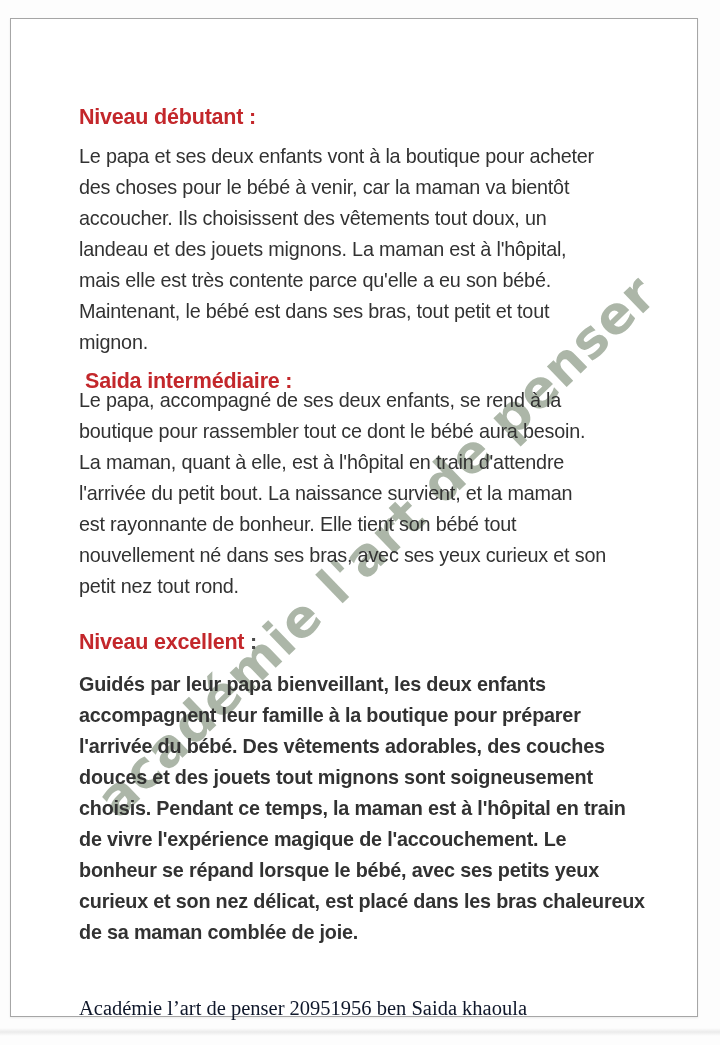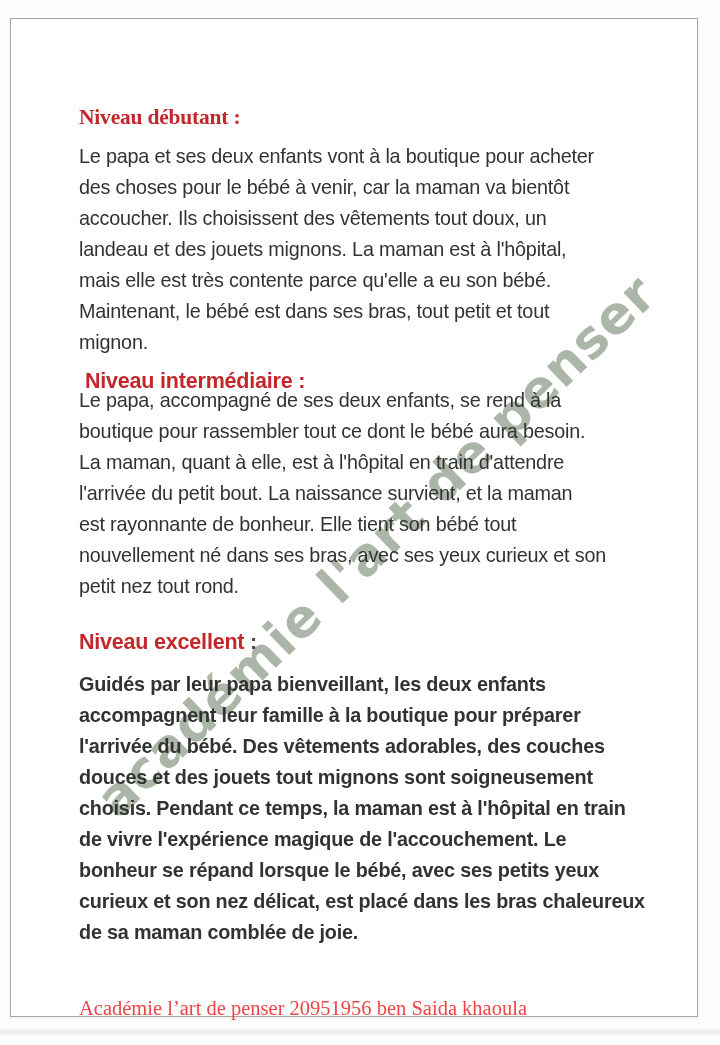--- a/index.html
+++ b/index.html
@@ -57,33 +57,33 @@
     color: #4a4a4a;
   }
   .body-para {
     position: absolute;
     font-size: 19.8px;
     line-height: 31px;
     color: #323232;
     letter-spacing: -0.2px;
     white-space: pre;
   }
-  #heading-1 { left: 68px; top: 86px; font-family: Liberation Serif, serif; }
+  #heading-1 { left: 68px; top: 86px; }
   #para-1    { left: 68px; top: 122px; }
   #heading-2 { left: 74px; top: 350px; }
   #para-2    { left: 68px; top: 366px; }
   #heading-3 { left: 68px; top: 611px; }
   #para-3    { left: 68px; top: 650px; font-weight: bold; }
   #footer-line {
     position: absolute;
     left: 68px;
     top: 978px;
     font-family: "Liberation Serif", serif;
     font-size: 20.5px;
-    color: #ef4444;
+    color: #0f172a;
     white-space: pre;
   }
   #bottom-shadow {
     position: absolute;
     left: 0;
     top: 1028px;
     width: 720px;
     height: 8px;
     background: linear-gradient(to bottom, rgba(0,0,0,0.00), rgba(0,0,0,0.07), rgba(0,0,0,0.00));
   }
@@ -102,21 +102,21 @@
       <div class="heading" id="heading-1"><span>Niveau débutant</span><span> :</span></div>
 
       <div class="body-para" id="para-1">Le papa et ses deux enfants vont à la boutique pour acheter
 des choses pour le bébé à venir, car la maman va bientôt
 accoucher. Ils choisissent des vêtements tout doux, un
 landeau et des jouets mignons. La maman est à l'hôpital,
 mais elle est très contente parce qu'elle a eu son bébé.
 Maintenant, le bébé est dans ses bras, tout petit et tout
 mignon.</div>
 
-      <div class="heading" id="heading-2"><span>Niveau intermédiaire</span><span> :</span></div>
+      <div class="heading" id="heading-2"><span>Saida intermédiaire</span><span> :</span></div>
 
       <div class="body-para" id="para-2">Le papa, accompagné de ses deux enfants, se rend à la
 boutique pour rassembler tout ce dont le bébé aura besoin.
 La maman, quant à elle, est à l'hôpital en train d'attendre
 l'arrivée du petit bout. La naissance survient, et la maman
 est rayonnante de bonheur. Elle tient son bébé tout
 nouvellement né dans ses bras, avec ses yeux curieux et son
 petit nez tout rond.</div>
 
       <div class="heading" id="heading-3"><span>Niveau excellent</span><span class="colon-dark"> :</span></div>

